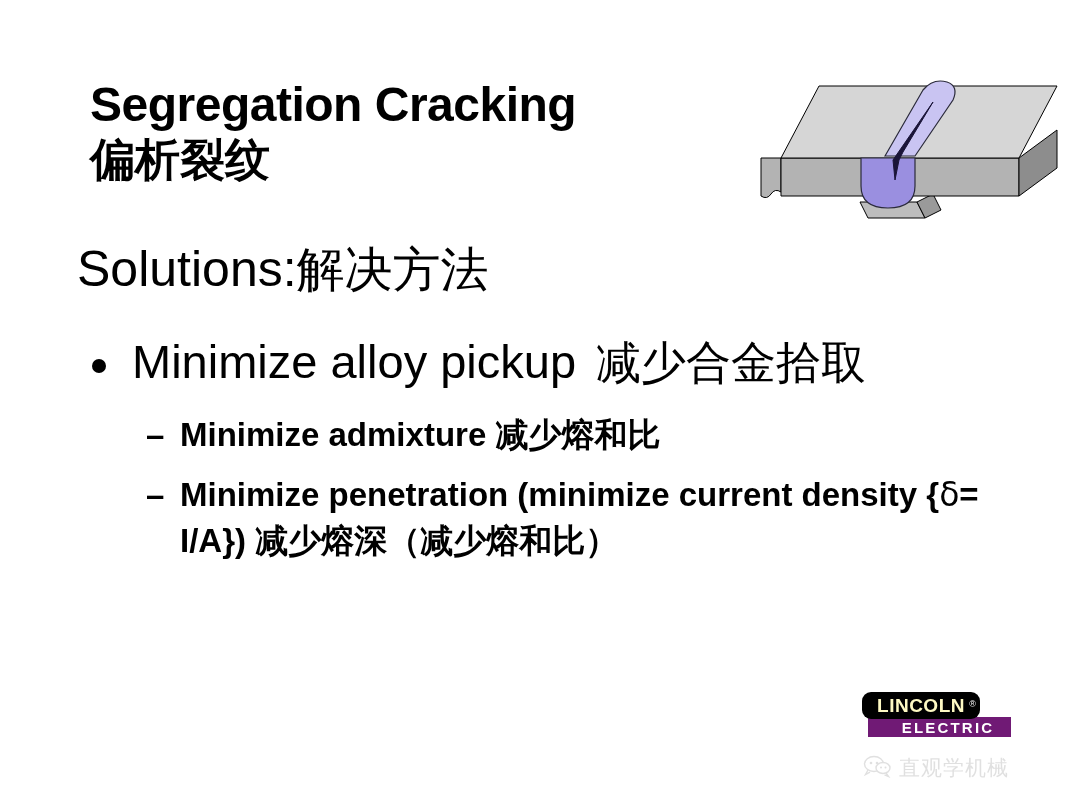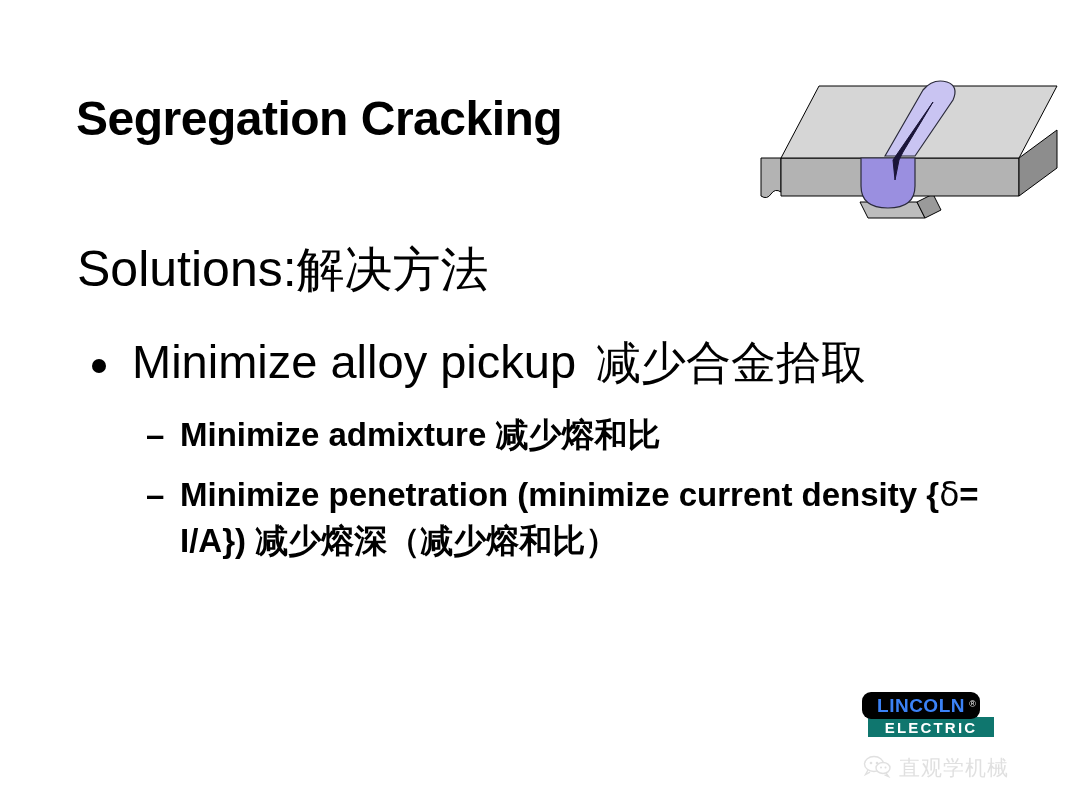--- a/index.html
+++ b/index.html
@@ -13,24 +13,23 @@
     height: 810px;
     background: #ffffff;
     overflow: hidden;
     font-family: "Liberation Sans", sans-serif;
     color: #000000;
   }
 
   
   .title-block {
     position: absolute;
-    left: 76px;
+    left: 90px;
     top: 78px;
     width: 660px;
-    margin-top: 14px;
   }
   .title-en {
     font-family: "Liberation Sans", sans-serif;
     font-weight: bold;
     font-size: 48px;
     line-height: 54px;
     letter-spacing: -0.5px;
     white-space: nowrap;
   }
   .title-cn {
@@ -142,43 +141,44 @@
     position: relative;
     background: #000000;
     border-radius: 9px;
     height: 27px;
     width: 118px;
     display: flex;
     align-items: center;
     justify-content: center;
   }
   .logo-top-text {
-    color: #3b82f6;
+    color: #fef9c3;
     font-weight: bold;
     font-size: 19px;
     letter-spacing: 0.5px;
     font-family: "Liberation Sans", sans-serif;
   }
   .logo-reg {
     position: absolute;
     right: 4px;
     top: 7px;
     color: #ffffff;
     font-size: 9px;
     font-family: "Liberation Sans", sans-serif;
   }
   .logo-bottom {
-    background: #0f766e;
+    background: #701a75;
     height: 20px;
     width: 126px;
     margin-left: 6px;
     margin-top: -2px;
     display: flex;
     align-items: center;
     justify-content: center;
+    padding-left: 17px;
   }
   .logo-bottom-text {
     color: #ffffff;
     font-weight: bold;
     font-size: 15px;
     letter-spacing: 2.2px;
     font-family: "Liberation Sans", sans-serif;
   }
 
   
@@ -200,20 +200,21 @@
     white-space: nowrap;
   }
 </style>
 </head>
 <body>
 
 <div id="slide">
 
   <div class="title-block">
     <div class="title-en">Segregation Cracking</div>
+    <div class="title-cn">偏析裂纹</div>
   </div>
 
   <div class="solutions-line">
     <span>Solutions:</span><span class="cn">解决方法</span>
   </div>
 
   <div class="bullet-l1">
     <span class="bullet-dot"></span>
     <span class="bullet-l1-text">
       <span>Minimize alloy pickup</span><span class="cn">减少合金拾取</span>

